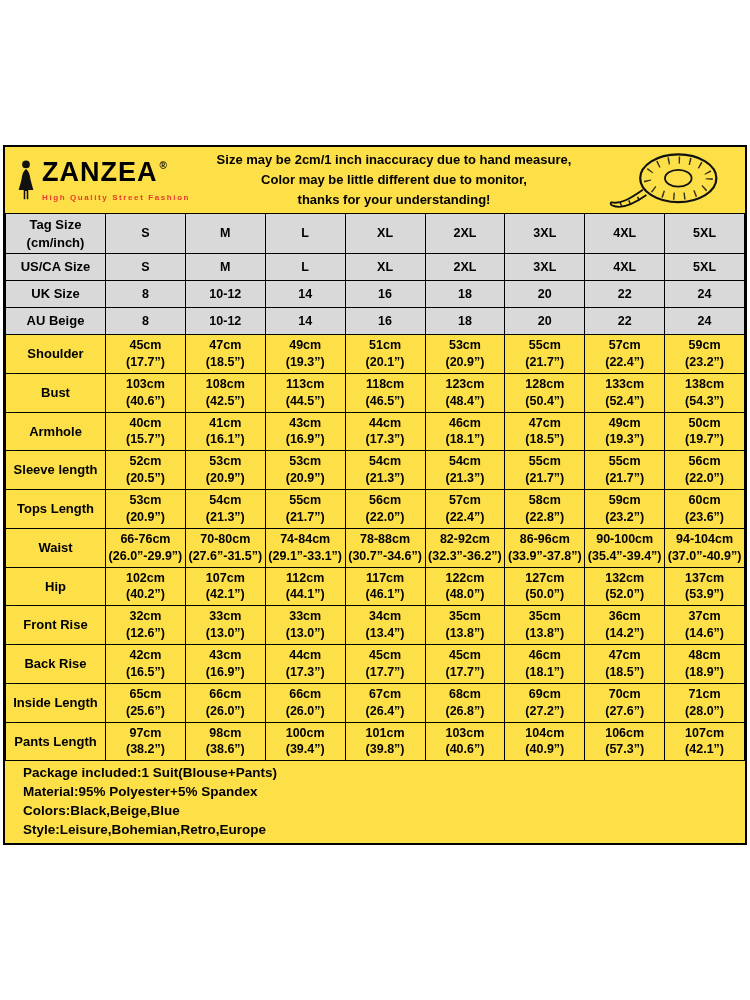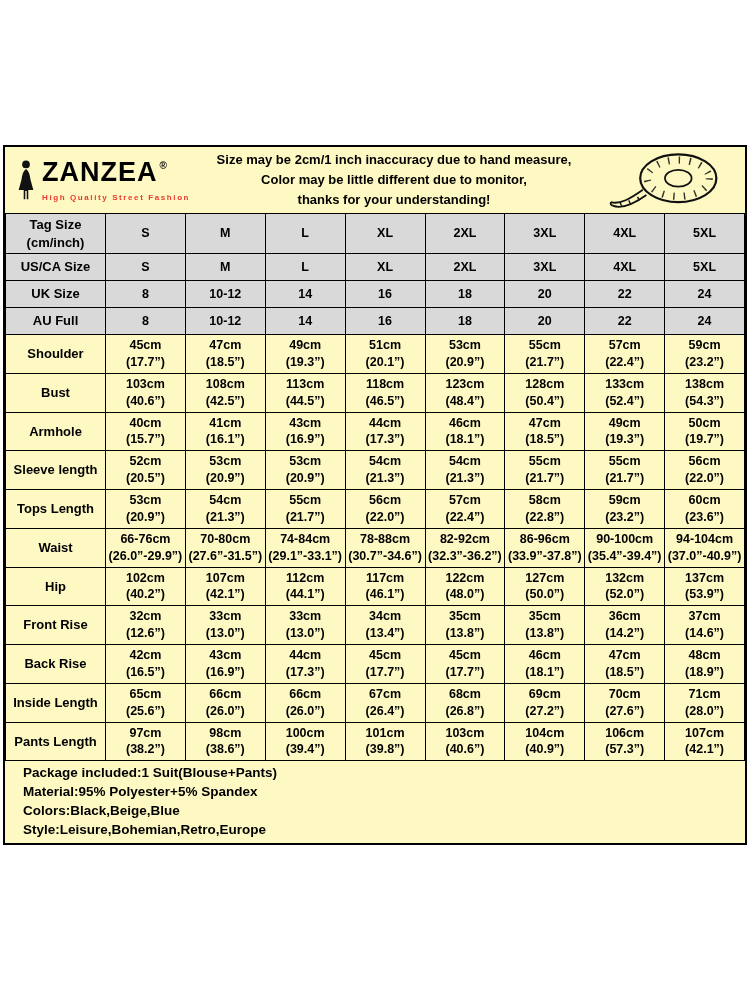--- a/index.html
+++ b/index.html
@@ -12,21 +12,21 @@
   body {
     width: 750px;
     height: 1000px;
     background: #ffffff;
     font-family: "Liberation Sans", sans-serif;
     color: #000;
   }
   .sheet {
     margin: 145px 3px 0 3px;
     border: 2px solid var(--border);
-    background: #fef9c3;
+    background: #fde047;
   }
   
   .header {
     display: flex;
     align-items: center;
     height: 66px;
     padding: 0 10px;
   }
   .logo {
     display: flex;
@@ -167,21 +167,21 @@
           <td>8</td>
           <td>10-12</td>
           <td>14</td>
           <td>16</td>
           <td>18</td>
           <td>20</td>
           <td>22</td>
           <td>24</td>
         </tr>
         <tr class="hdr">
-          <td class="label">AU Full</td>
+          <td class="label">AU Beige</td>
           <td>8</td>
           <td>10-12</td>
           <td>14</td>
           <td>16</td>
           <td>18</td>
           <td>20</td>
           <td>22</td>
           <td>24</td>
         </tr>
         <tr class="body-row">

